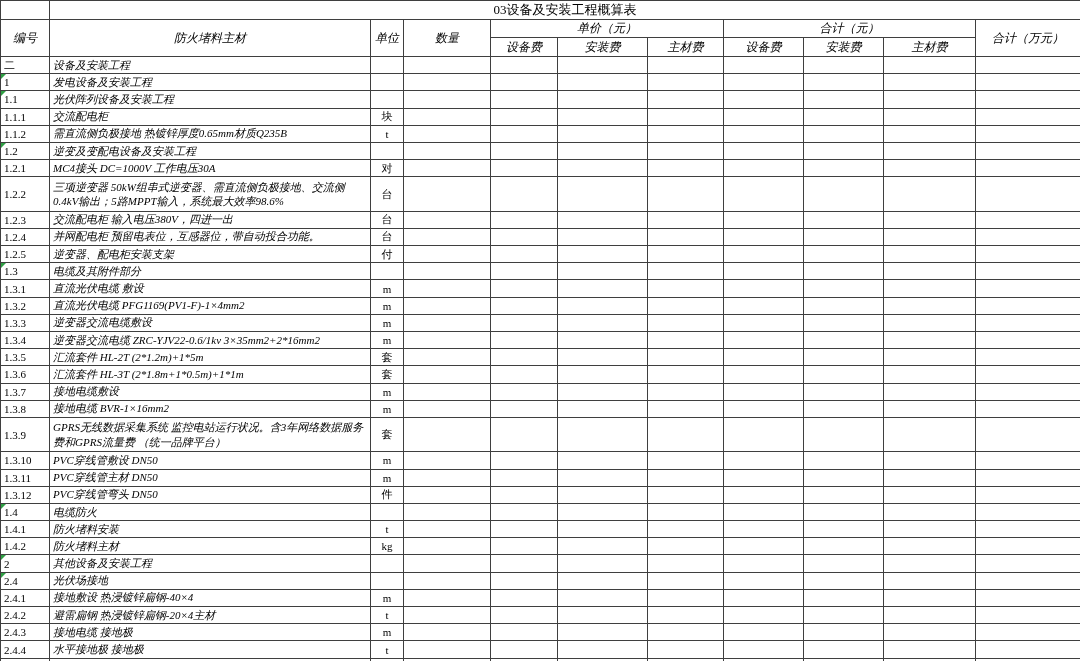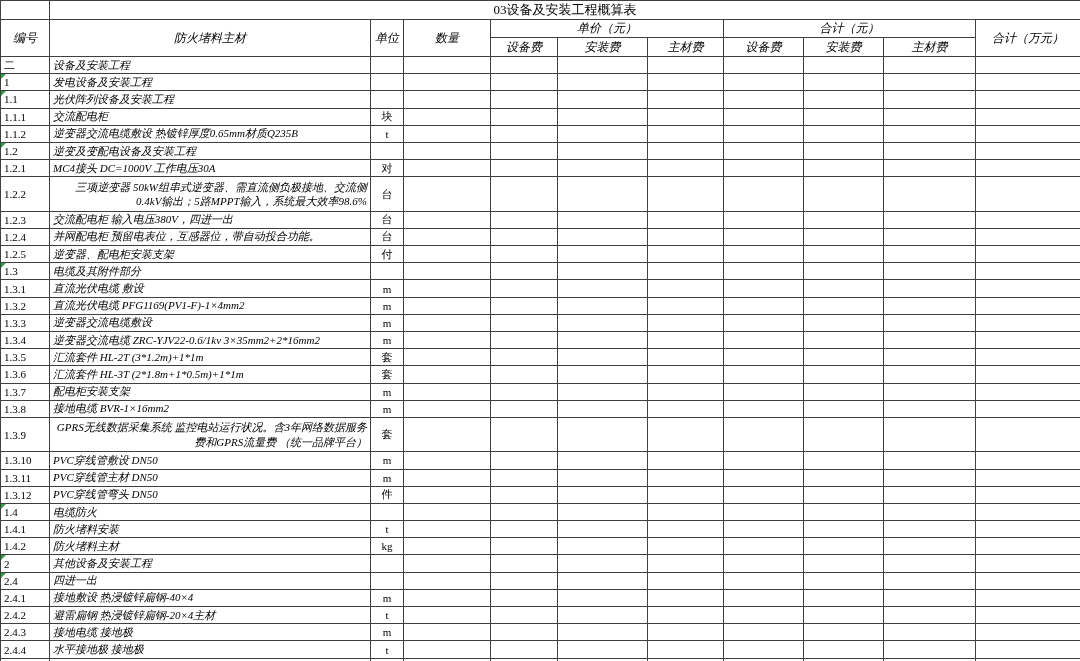--- a/index.html
+++ b/index.html
@@ -55,21 +55,21 @@
     padding-left: 2px;
     white-space: nowrap;
   }
   td.c-name {
     font-size: 11px;
     text-align: left;
     white-space: nowrap;
     padding-left: 4px;
     font-style: italic;
   }
-  tr.tall td.c-name { white-space: normal; line-height: 1.3; text-align: right; }
+  tr.tall td.c-name { white-space: normal; line-height: 1.3; }
   td.c-unit {
     font-size: 11px;
     text-align: center;
     white-space: nowrap;
     padding: 0;
   }
   td.c-val { padding: 0; }
   span.flag {
     position: absolute;
     top: 0;
@@ -169,21 +169,21 @@
           <td class="c-val"></td>
           <td class="c-val"></td>
           <td class="c-val"></td>
           <td class="c-val"></td>
           <td class="c-val"></td>
           <td class="c-val"></td>
           <td class="c-val"></td>
         </tr>
         <tr>
           <td class="c-no">1.1.2</td>
-          <td class="c-name">逆变器交流电缆敷设 热镀锌厚度0.65mm材质Q235B</td>
+          <td class="c-name">需直流侧负极接地 热镀锌厚度0.65mm材质Q235B</td>
           <td class="c-unit">t</td>
           <td class="c-val"></td>
           <td class="c-val"></td>
           <td class="c-val"></td>
           <td class="c-val"></td>
           <td class="c-val"></td>
           <td class="c-val"></td>
           <td class="c-val"></td>
           <td class="c-val"></td>
         </tr>
@@ -325,21 +325,21 @@
           <td class="c-val"></td>
           <td class="c-val"></td>
           <td class="c-val"></td>
           <td class="c-val"></td>
           <td class="c-val"></td>
           <td class="c-val"></td>
           <td class="c-val"></td>
         </tr>
         <tr>
           <td class="c-no">1.3.5</td>
-          <td class="c-name">汇流套件  HL-2T (3*1.2m)+1*1m</td>
+          <td class="c-name">汇流套件  HL-2T (2*1.2m)+1*5m</td>
           <td class="c-unit">套</td>
           <td class="c-val"></td>
           <td class="c-val"></td>
           <td class="c-val"></td>
           <td class="c-val"></td>
           <td class="c-val"></td>
           <td class="c-val"></td>
           <td class="c-val"></td>
           <td class="c-val"></td>
         </tr>
@@ -351,21 +351,21 @@
           <td class="c-val"></td>
           <td class="c-val"></td>
           <td class="c-val"></td>
           <td class="c-val"></td>
           <td class="c-val"></td>
           <td class="c-val"></td>
           <td class="c-val"></td>
         </tr>
         <tr>
           <td class="c-no">1.3.7</td>
-          <td class="c-name">配电柜安装支架</td>
+          <td class="c-name">接地电缆敷设</td>
           <td class="c-unit">m</td>
           <td class="c-val"></td>
           <td class="c-val"></td>
           <td class="c-val"></td>
           <td class="c-val"></td>
           <td class="c-val"></td>
           <td class="c-val"></td>
           <td class="c-val"></td>
           <td class="c-val"></td>
         </tr>
@@ -481,21 +481,21 @@
           <td class="c-val"></td>
           <td class="c-val"></td>
           <td class="c-val"></td>
           <td class="c-val"></td>
           <td class="c-val"></td>
           <td class="c-val"></td>
           <td class="c-val"></td>
         </tr>
         <tr>
           <td class="c-no">2.4<span class="flag"></span></td>
-          <td class="c-name">四进一出</td>
+          <td class="c-name">光伏场接地</td>
           <td class="c-unit"></td>
           <td class="c-val"></td>
           <td class="c-val"></td>
           <td class="c-val"></td>
           <td class="c-val"></td>
           <td class="c-val"></td>
           <td class="c-val"></td>
           <td class="c-val"></td>
           <td class="c-val"></td>
         </tr>

